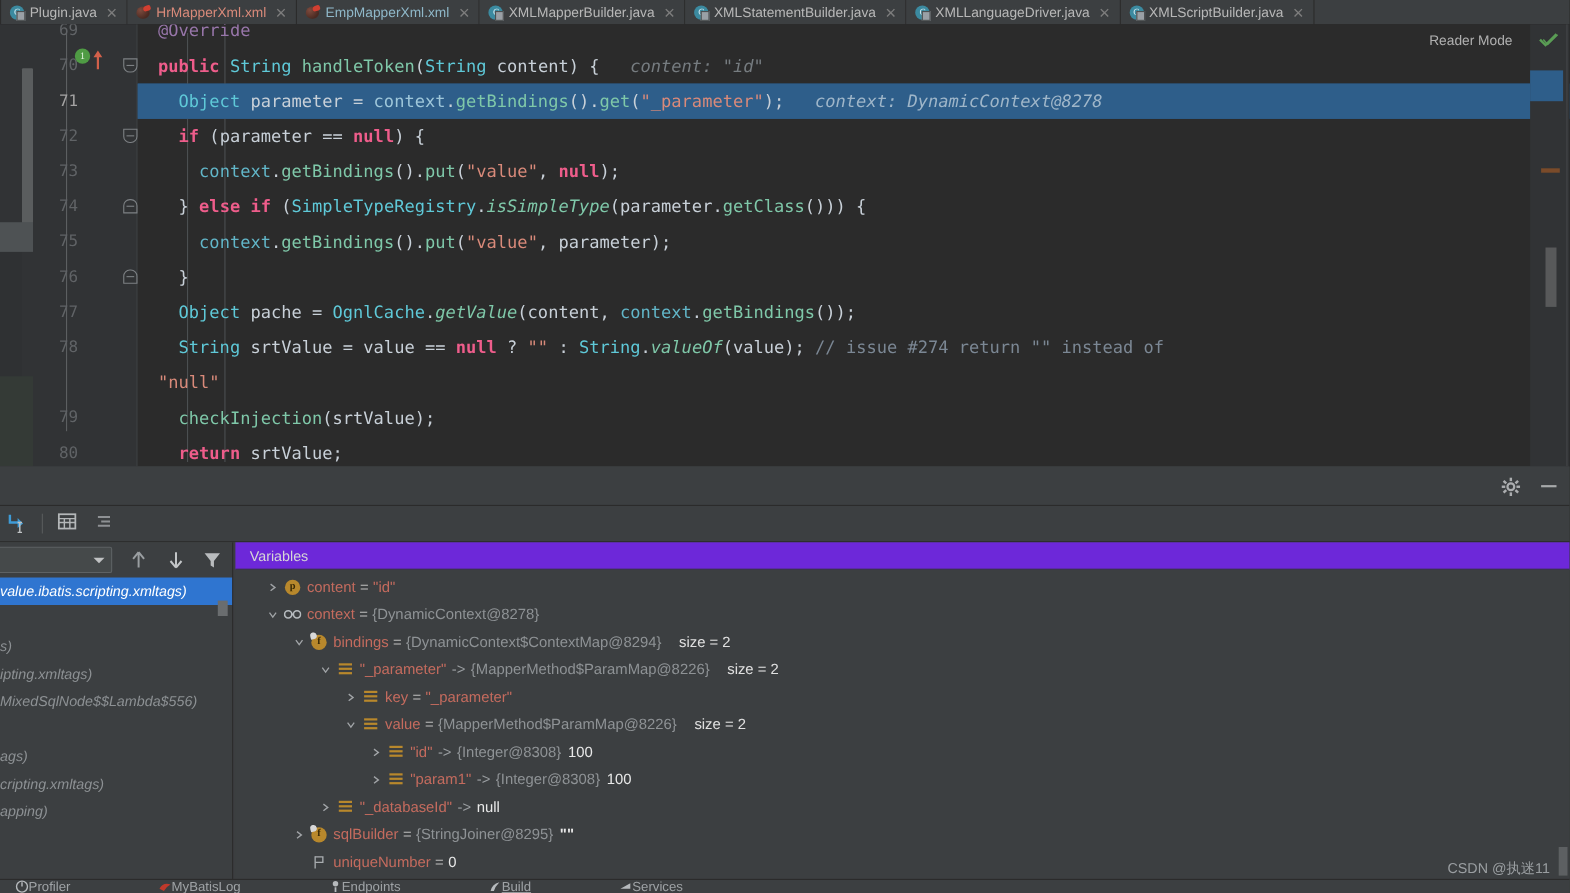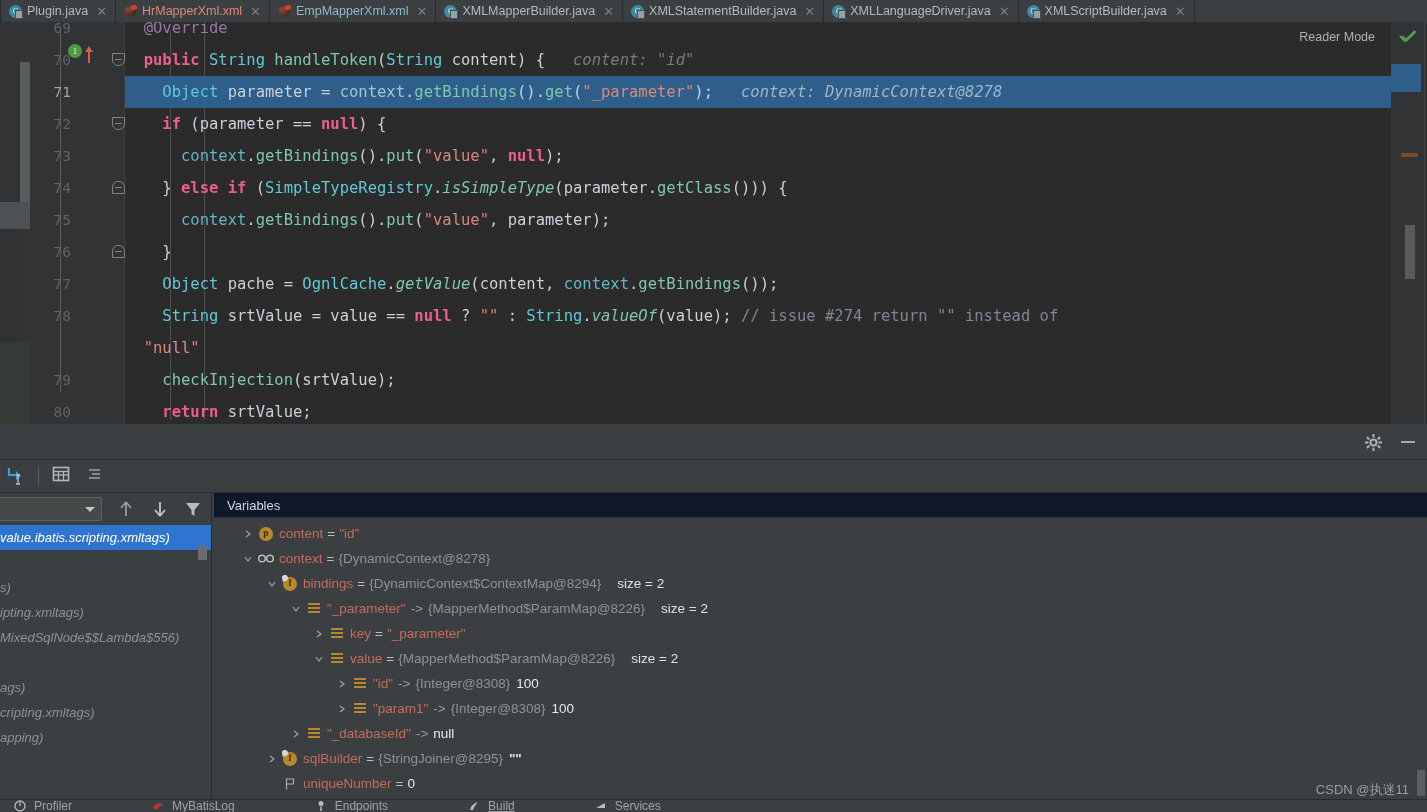--- a/index.html
+++ b/index.html
@@ -262,21 +262,21 @@
   }
   .rail-btn.active { background: #4e5254; border-radius: 2px; }
 
   
   .vars-pane {
     position: absolute; left: 214px; top: 0; right: 0; height: 319px;
     background: #3c3f41;
   }
   .vars-header {
     position: absolute; left: 0; top: 0; width: 100%; height: 25px;
-    background: #0f172a;
+    background: #6d28d9;
     font-size: 13px; color: #d6d6d6; line-height: 25px; padding-left: 13px;
     border-bottom: 1px solid #323537;
   }
   .vars-tree {
     position: absolute; left: 0; top: 25px; width: 100%; bottom: 0;
     background: #3c3f41; padding-top: 3px;
   }
   .vrow {
     height: 25px; line-height: 25px; display: flex; align-items: center;
     font-size: 13.5px; white-space: nowrap;
@@ -319,21 +319,21 @@
     position: absolute; left: 4px; top: 4px; width: 8px; height: 8px;
   }
 
   
   .bottombar {
     position: absolute; left: 0; top: 799px; width: 1427px; height: 13px;
     background: #3c3f41; border-top: 1px solid #2b2b2b;
     display: flex; align-items: center; overflow: hidden;
   }
   .bb-item {
-    display: flex; align-items: center; gap: 8px;
+    display: flex; align-items: center; gap: 0;
     font-size: 12px; color: #9fa3a6; margin-left: 14px; white-space: nowrap;
   }
   .bb-ico { width: 12px; height: 12px; position: relative; }
 
   .watermark {
     position: absolute; right: 18px; top: 781px;
     font-size: 13px; color: #9a9ea1; z-index: 40;
   }
   .wm-scrollnub {
     position: absolute; right: 2px; top: 770px; width: 8px; height: 26px;

